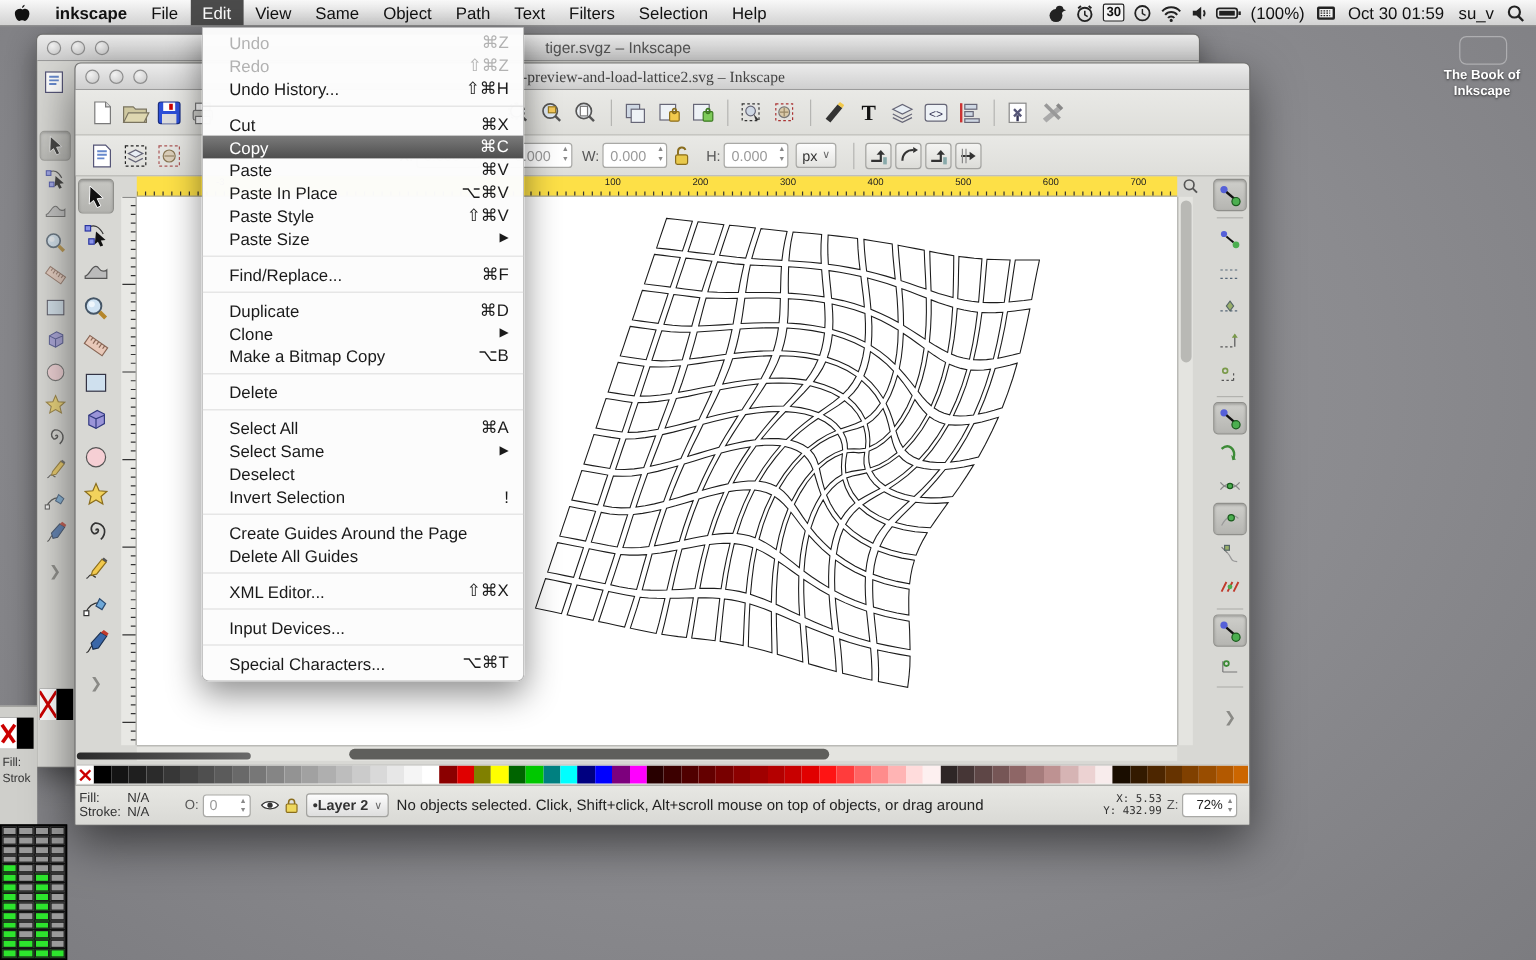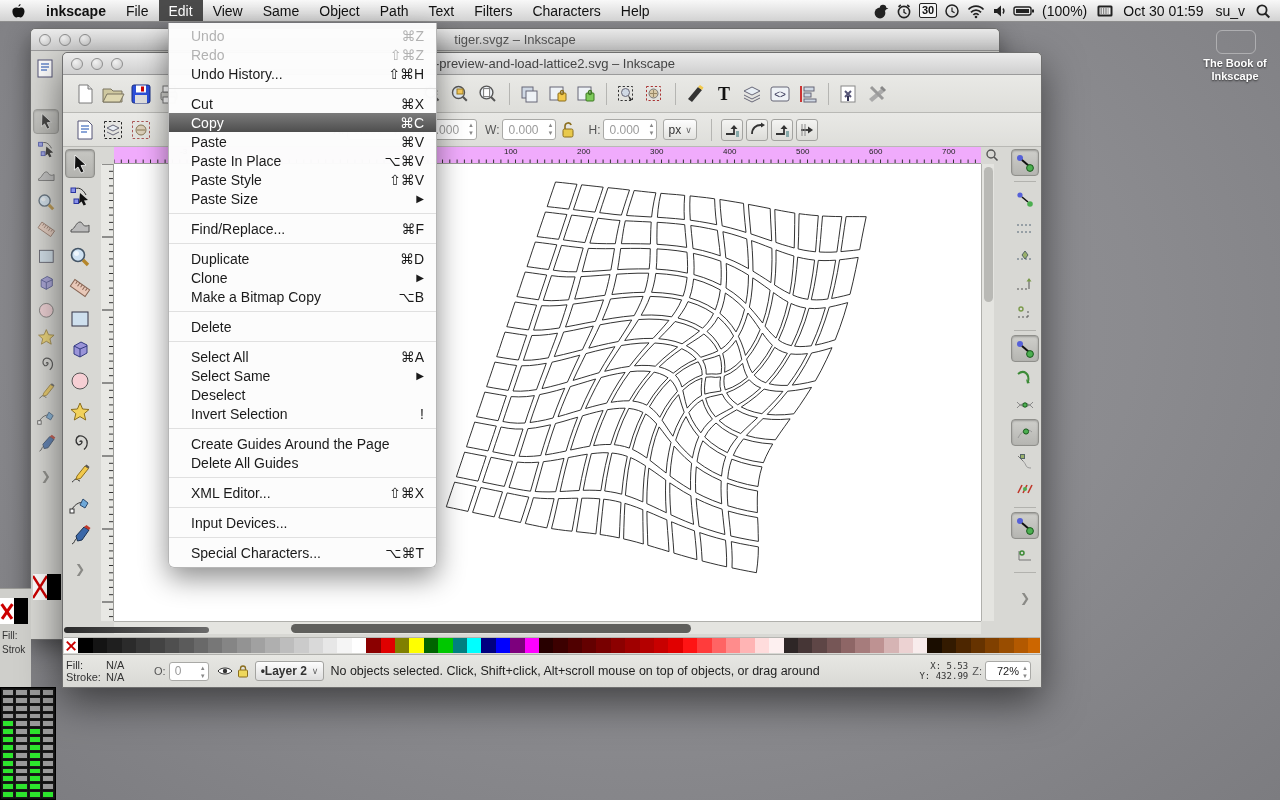--- a/index.html
+++ b/index.html
@@ -39,21 +39,21 @@
   .fld-lab { font-size:12px; color:#555; margin:0 3px 0 8px; }
   .spin { height:21px; background:#fff; border:1px solid #a9a9a6; border-radius:3px;
     display:flex; align-items:center; font-size:12px; color:#9a9a9a; padding-left:5px; position:relative; }
   .spin .arrows { position:absolute; right:2px; top:1px; font-size:6px; line-height:8px; color:#888; text-align:center; }
   .unitsel { height:21px; border:1px solid #a9a9a6; border-radius:3px; background:linear-gradient(#fdfdfd,#e3e3e0);
     font-size:12px; color:#333; display:flex; align-items:center; padding:0 4px; gap:4px; }
   .togbtn { width:22px; height:22px; border:1px solid #a3a3a0; border-radius:3px; background:linear-gradient(#f4f4f2,#dcdcd8);
     display:flex; align-items:center; justify-content:center; margin-left:3px; }
 
   
-  .ruler-h { position:absolute; background:#f0abfc; border-bottom:1px solid #9c9c98; overflow:hidden;text-align:center; }
+  .ruler-h { position:absolute; background:#fde047; border-bottom:1px solid #9c9c98; overflow:hidden;text-align:center; }
   .ruler-v { position:absolute; background:#e8e8e4; border-right:1px solid #9c9c98; overflow:hidden; }
   .rlab { position:absolute; font-size:8px; color:#222; top:0; }
   #canvas { position:absolute; left:51px; top:111px; width:867px; height:457px; background:#fff; overflow:hidden; }
   #lattice { position:absolute; left:0; top:0; }
   .sb-v { position:absolute; background:#e4e4e0; border-left:1px solid #b0b0ac; }
   .sb-h { position:absolute; background:#e4e4e0; border-top:1px solid #b0b0ac; }
   .thumb-v { position:absolute; left:2px; width:9px; border-radius:5px; background:#b9b9b5; }
   .thumb-h { position:absolute; top:2px; height:9px; border-radius:5px; background:#5f5f5c; }
 
   
@@ -301,21 +301,21 @@
     </div>
   </div>
 
 <div class="window" id="win-front">
   <div class="titlebar" style="justify-content:flex-start;">
     <div class="lights">
       <div class="light"></div>
       <div class="light"></div>
       <div class="light"></div>
     </div>
-    <span style="position:absolute;left:372px;color:#444;">-preview-and-load-lattice2.svg – Inkscape</span>
+    <span style="position:absolute;left:372px;color:#444;font-family:Liberation Serif, serif;">-preview-and-load-lattice2.svg – Inkscape</span>
   </div>
 
   <div class="toolbar" style="left:0;top:22px;right:0;height:38px;padding-left:8px;">
     <div id="cmdbar" style="display:flex;align-items:center;">
         <div class="tbtn">
           <svg width="22" height="22" viewBox="0 0 22 22">
             <path d="M5 2h9l4 4v14H5z" fill="#fff" stroke="#7a7a7a"></path>
             <path d="M14 2v4h4" fill="#ddd" stroke="#7a7a7a"></path>
           </svg>
         </div>
@@ -1194,21 +1194,21 @@
     <div class="mb-item app">inkscape</div>
     <div id="mb-menus" style="display:flex;height:100%;">
         <div class="mb-item">File</div>
         <div class="mb-item active">Edit</div>
         <div class="mb-item">View</div>
         <div class="mb-item">Same</div>
         <div class="mb-item">Object</div>
         <div class="mb-item">Path</div>
         <div class="mb-item">Text</div>
         <div class="mb-item">Filters</div>
-        <div class="mb-item">Characters</div>
+        <div class="mb-item">Selection</div>
         <div class="mb-item">Help</div>
       </div>
   </div>
   <div class="mb-right">
     <div class="mb-ico">
         <svg width="18" height="16" viewBox="0 0 18 16">
           <circle cx="9" cy="10" r="5.4" fill="#222"></circle>
           <circle cx="12" cy="5" r="3.2" fill="#222"></circle>
           <path d="M14.8 4.6l2.6.9-2.5 1z" fill="#222"></path>
         </svg>

